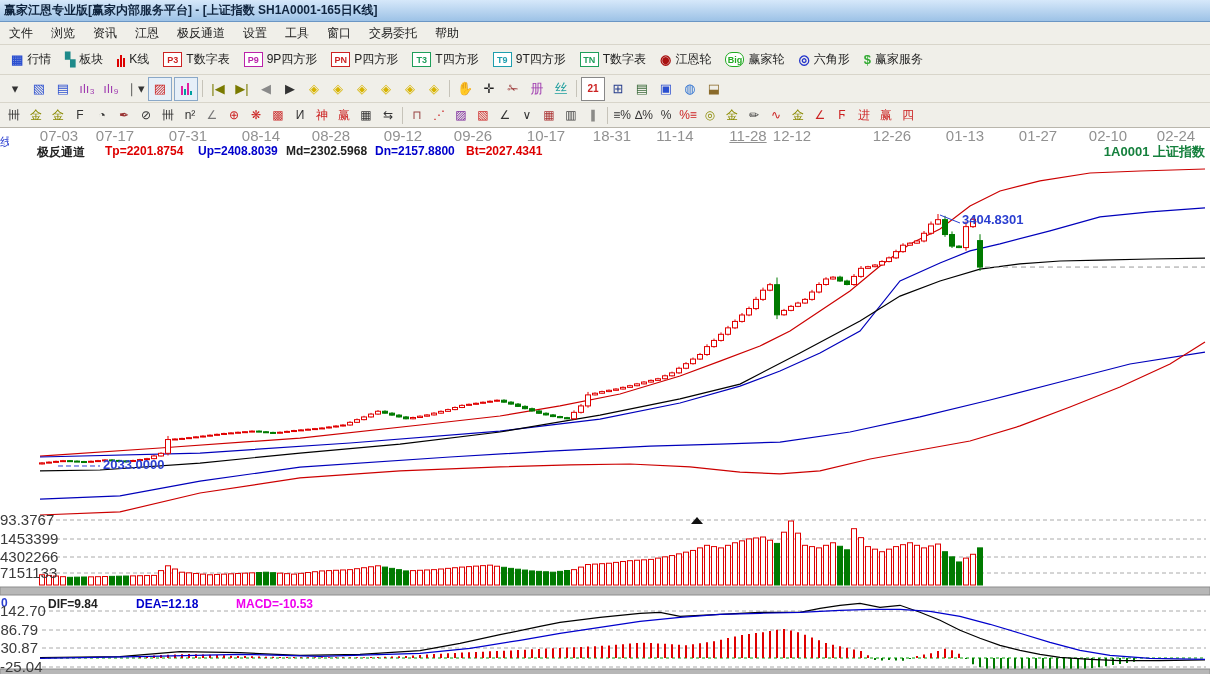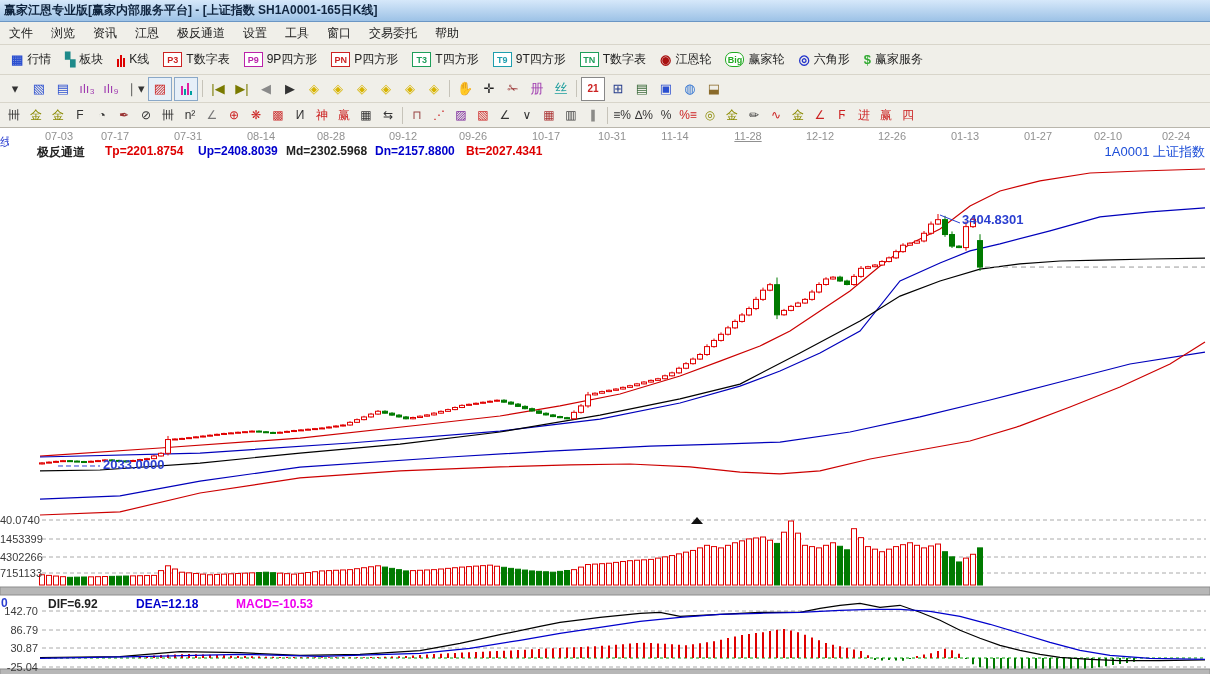--- a/index.html
+++ b/index.html
@@ -25,26 +25,26 @@
   .tbB .ic{width:22px;height:22px;display:flex;align-items:center;justify-content:center;
      font-size:13px;margin:0 1px;cursor:default}
   .tbC{height:24px;background:#f0efe9;display:flex;align-items:center;
      border-bottom:1px solid #b9b6ac;padding-left:3px}
   .tbC .ic{width:20px;height:19px;display:flex;align-items:center;justify-content:center;
      font-size:12px;margin:0 1px;cursor:default}
   .ic.sel{border:1px solid #8aa8c8;background:#e6eff8}
   .vsep{width:1px;height:17px;background:#c6c3b9;margin:0 3px}
   .chart{position:relative;width:1210px;height:547px;background:#fff}
   .chart svg{position:absolute;left:0;top:0}
-  .lbl{position:absolute;font-size:11px;white-space:nowrap;line-height:12px}
+  .lbl{position:absolute;font-size:15px;white-space:nowrap;line-height:12px}
   .datelbl{color:#919191;transform:translateX(-50%);top:2px}
   .axlbl{color:#3a3a3a;left:0;width:38px;text-align:right}
   .ind{position:absolute;top:16px;font-size:12px;font-weight:bold;white-space:nowrap}
   .t-red{color:#dd0000}.t-blue{color:#0000cc}.t-blk{color:#222}.t-mag{color:#ee00ee}
-  .idx-label{position:absolute;top:15px;right:5px;font-size:13px;font-weight:normal;color:#1d4ed8}
+  .idx-label{position:absolute;top:15px;right:5px;font-size:13px;font-weight:bold;color:#15803d}
   .anno{position:absolute;font-size:13px;font-weight:bold;color:#2b3fd0;white-space:nowrap}
   .anno-peak{left:962px;top:84px}
   .anno-level{left:103px;top:329px}
   .cut-char{position:absolute;font-size:12px;color:#2b3fd0;overflow:hidden;width:9px;height:14px}
   .cut-kline{left:0;top:8px}
   .cut-macd{left:1px;top:469px;font-weight:bold}
   .mhdr{position:absolute;top:469px;font-size:12px;font-weight:bold;white-space:nowrap}
 </style>
 </head>
 <body>
@@ -794,44 +794,44 @@
   <span class="ind t-red" style="left:105px">Tp=2201.8754</span>
   <span class="ind t-blue" style="left:198px">Up=2408.8039</span>
   <span class="ind t-blk" style="left:286px">Md=2302.5968</span>
   <span class="ind t-blue" style="left:375px">Dn=2157.8800</span>
   <span class="ind t-red" style="left:466px">Bt=2027.4341</span>
   <span class="idx-label">1A0001 上证指数</span>
 
   <span class="anno anno-peak">3404.8301</span>
   <span class="anno anno-level">2033.0000</span>
 
-  <span class="lbl axlbl" style="top:386px">40.0740</span>
+  <span class="lbl axlbl" style="top:386px">93.3767</span>
   <span class="lbl axlbl" style="top:405px">1453399</span>
   <span class="lbl axlbl" style="top:423px">4302266</span>
   <span class="lbl axlbl" style="top:439px">7151133</span>
 
   <span class="lbl cut-char cut-macd">0</span>
-  <span class="mhdr t-blk" style="left:48px">DIF=6.92</span>
+  <span class="mhdr t-blk" style="left:48px">DIF=9.84</span>
   <span class="mhdr t-blue" style="left:136px">DEA=12.18</span>
   <span class="mhdr t-mag" style="left:236px">MACD=-10.53</span>
 
   <span class="lbl axlbl" style="top:477px">142.70</span>
   <span class="lbl axlbl" style="top:496px">86.79</span>
   <span class="lbl axlbl" style="top:514px">30.87</span>
   <span class="lbl axlbl" style="top:533px">-25.04</span>
 <span class="lbl datelbl" style="left: 59px;">07-03</span>
     <span class="lbl datelbl" style="left: 115px;">07-17</span>
     <span class="lbl datelbl" style="left: 188px;">07-31</span>
     <span class="lbl datelbl" style="left: 261px;">08-14</span>
     <span class="lbl datelbl" style="left: 331px;">08-28</span>
     <span class="lbl datelbl" style="left: 403px;">09-12</span>
     <span class="lbl datelbl" style="left: 473px;">09-26</span>
     <span class="lbl datelbl" style="left: 546px;">10-17</span>
-    <span class="lbl datelbl" style="left: 612px;">10-31</span>
+    <span class="lbl datelbl" style="left: 612px;">18-31</span>
     <span class="lbl datelbl" style="left: 675px;">11-14</span>
     <span class="lbl datelbl" style="left: 748px; text-decoration: underline;">11-28</span>
-    <span class="lbl datelbl" style="left: 820px;">12-12</span>
+    <span class="lbl datelbl" style="left: 792px;">12-12</span>
     <span class="lbl datelbl" style="left: 892px;">12-26</span>
     <span class="lbl datelbl" style="left: 965px;">01-13</span>
     <span class="lbl datelbl" style="left: 1038px;">01-27</span>
     <span class="lbl datelbl" style="left: 1108px;">02-10</span>
     <span class="lbl datelbl" style="left: 1176px;">02-24</span>
   </div>
 
 </body></html>

